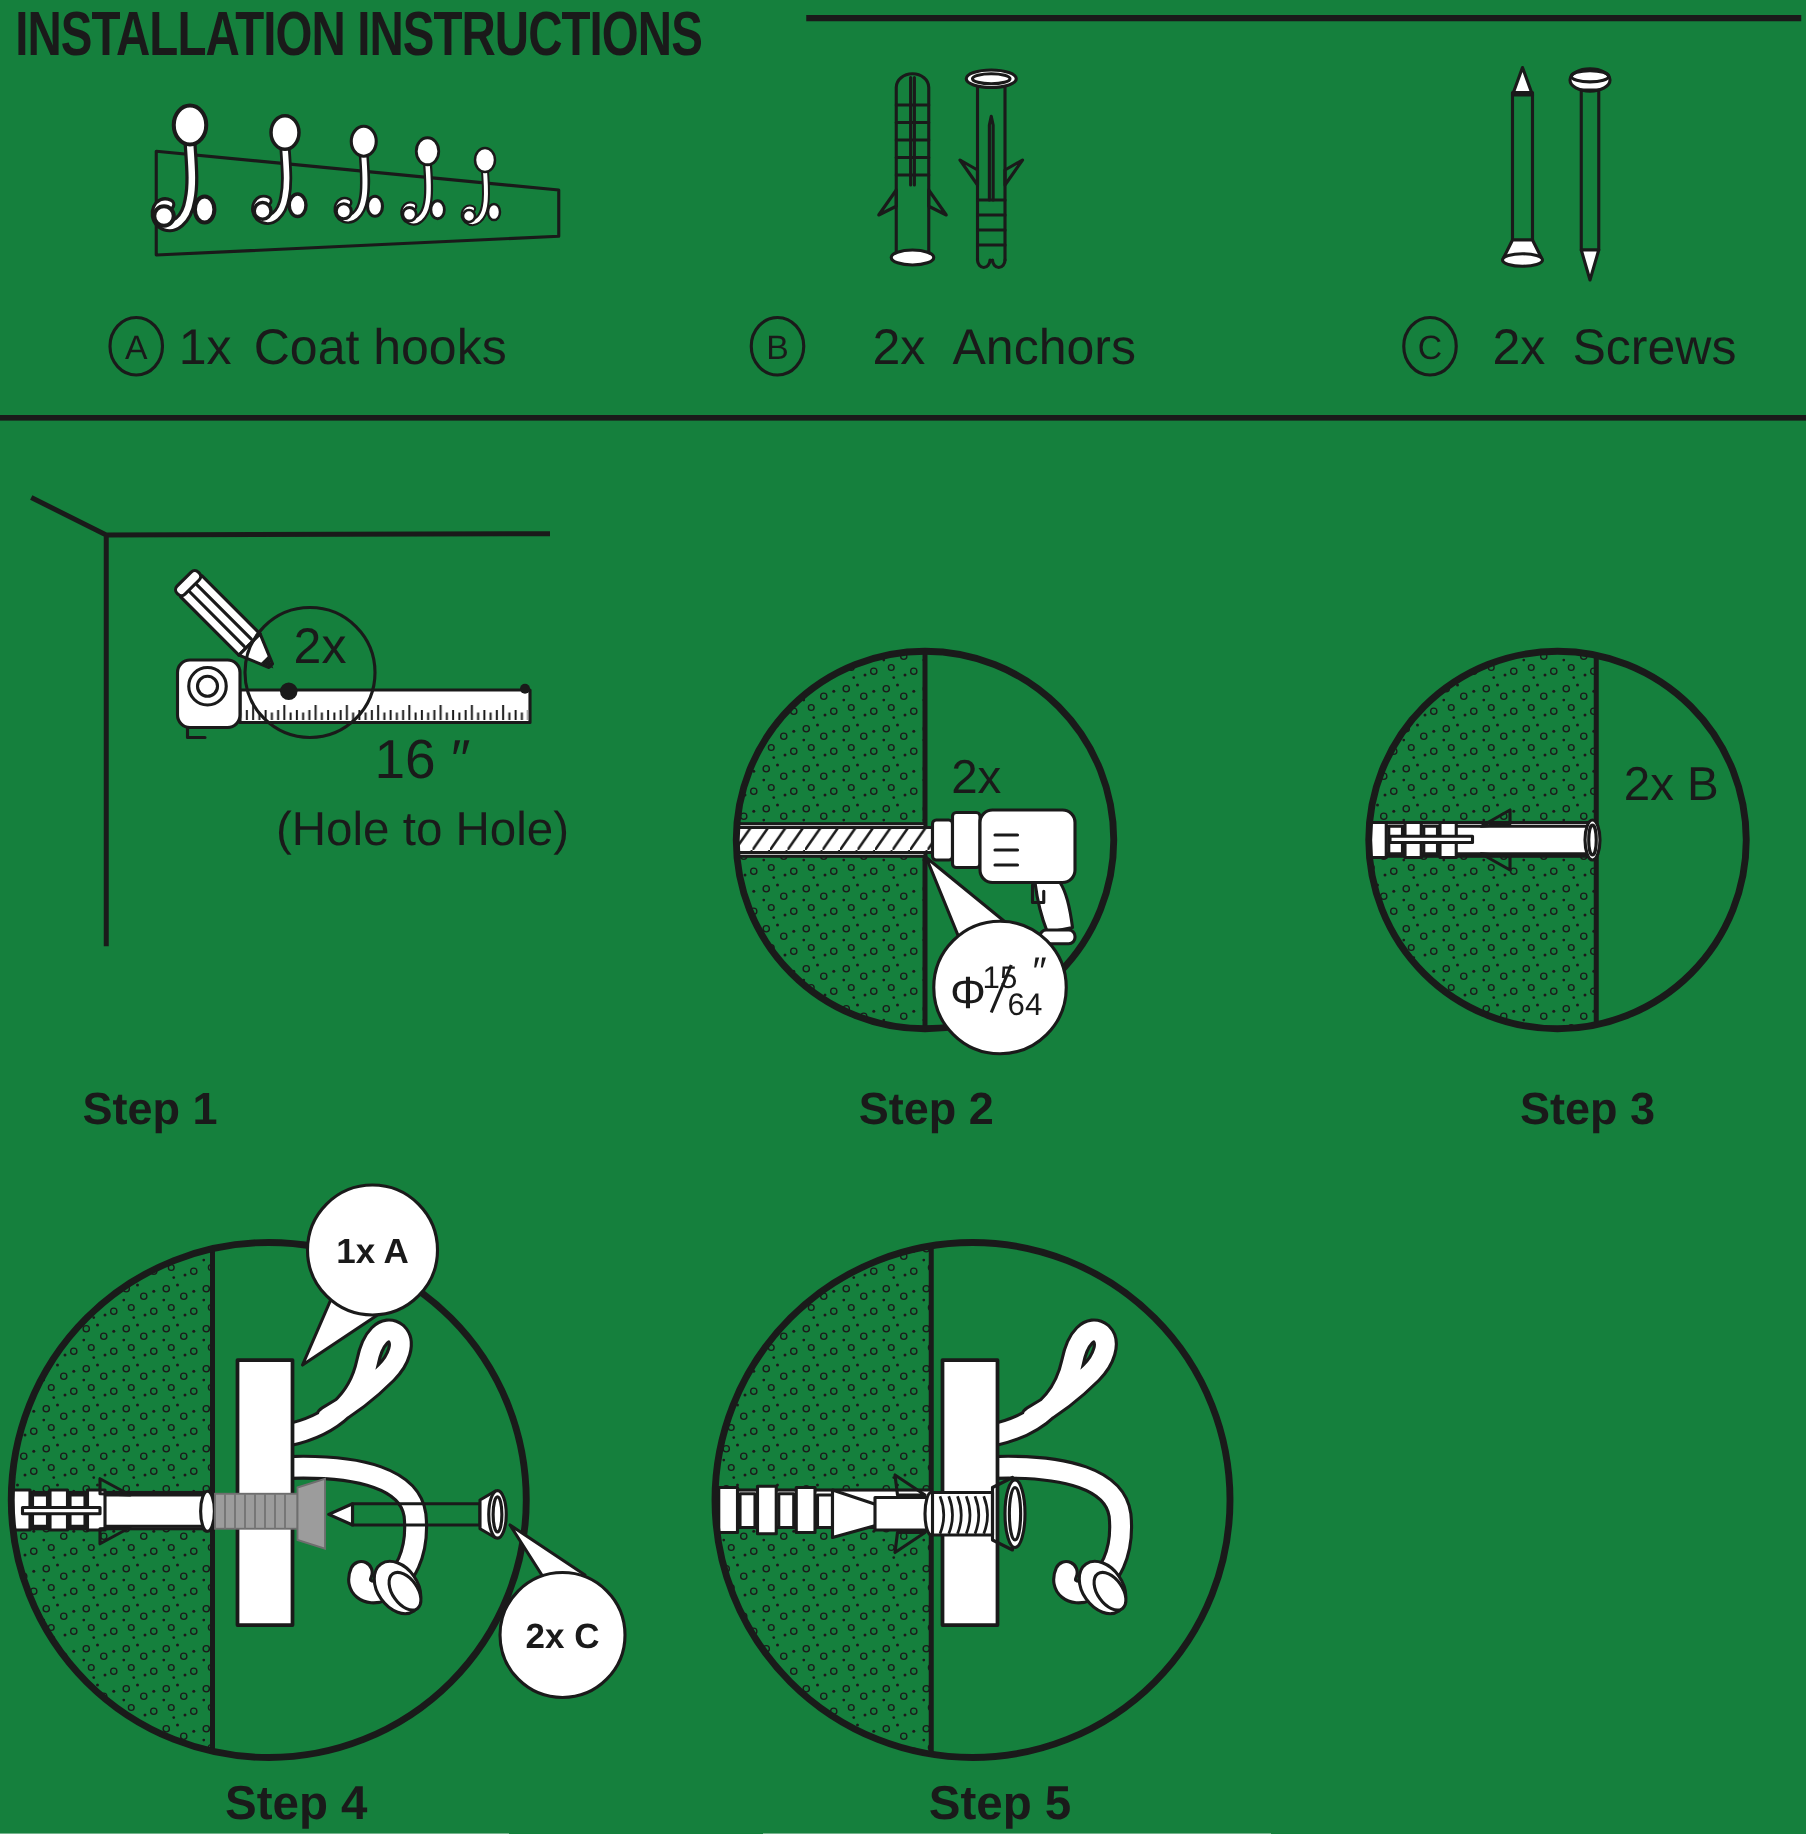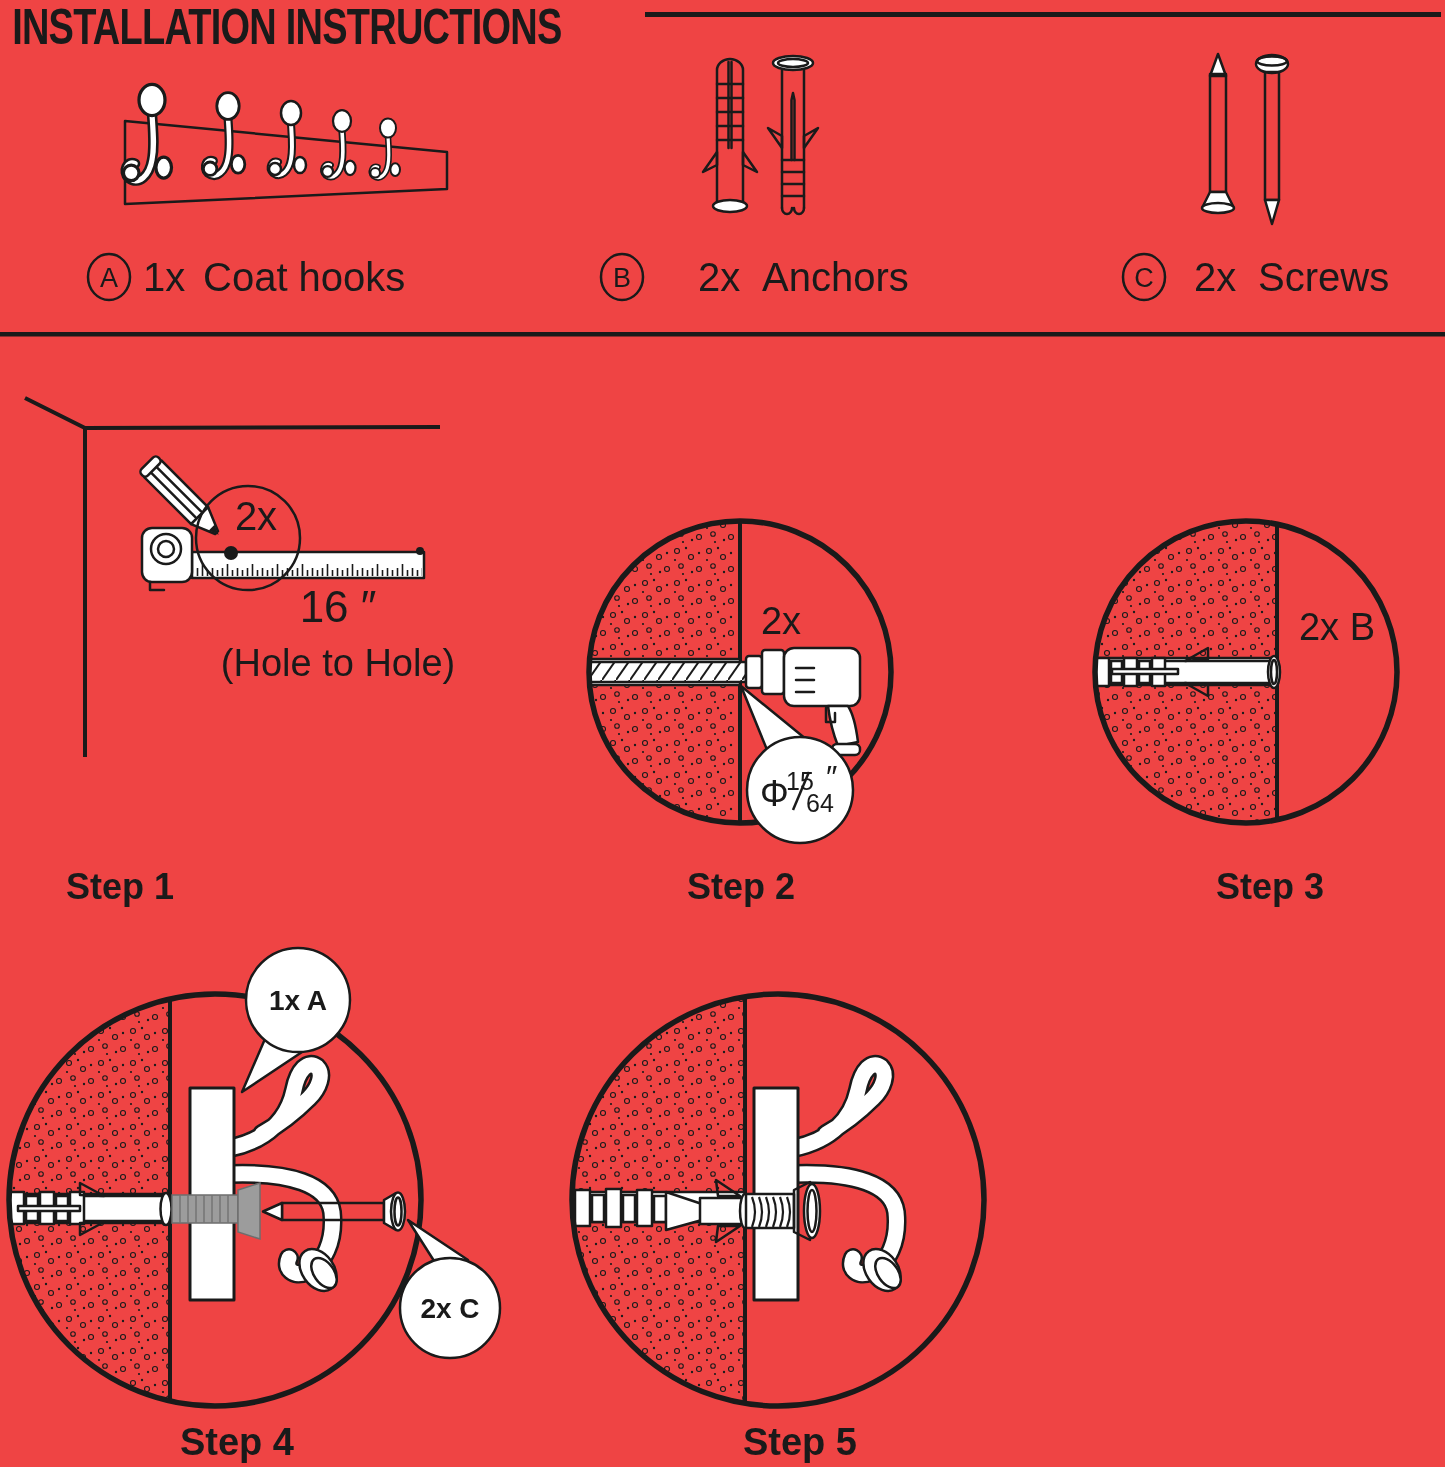--- a/index.html
+++ b/index.html
@@ -1,16 +1,16 @@
 <!DOCTYPE html>
 <html><head>
 <meta charset="utf-8">
 <style>
   html,body{margin:0;padding:0;background:#ffffff;}
-  .sheet{position:relative;width:1445px;height:1467px;background:#ef4444;overflow:hidden;}
+  .sheet{position:relative;width:1445px;height:1467px;background:#15803d;overflow:hidden;}
   svg{display:block;}
   svg text{font-family:"Liberation Sans","DejaVu Sans",sans-serif;fill:#1a1a1a;}
   .ln{stroke:#1a1a1a;stroke-width:2.5;fill:none;stroke-linecap:round;stroke-linejoin:round;}
   .ln3{stroke:#1a1a1a;stroke-width:3;fill:none;stroke-linejoin:round;}
   .wf{fill:#ffffff;}
   .ink{fill:#1a1a1a;}
   .thick{stroke:#1a1a1a;stroke-width:5.5;fill:none;}
   .wall{stroke:#1a1a1a;stroke-width:4;fill:none;}
   .tubeO{stroke:#1a1a1a;stroke-width:20;fill:none;stroke-linecap:round;}
   .tubeI{stroke:#ffffff;stroke-width:15;fill:none;stroke-linecap:round;}

